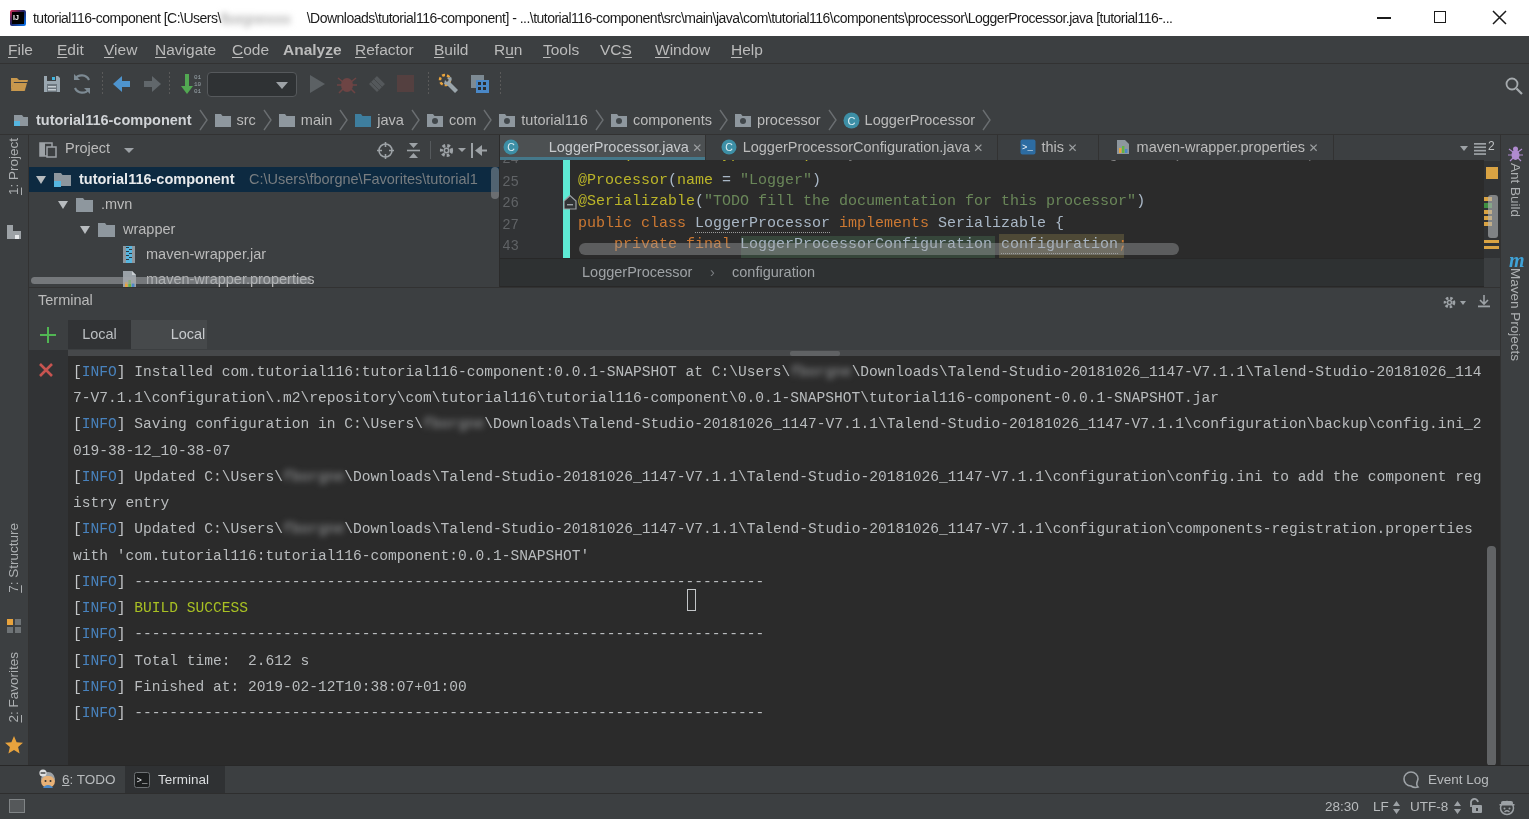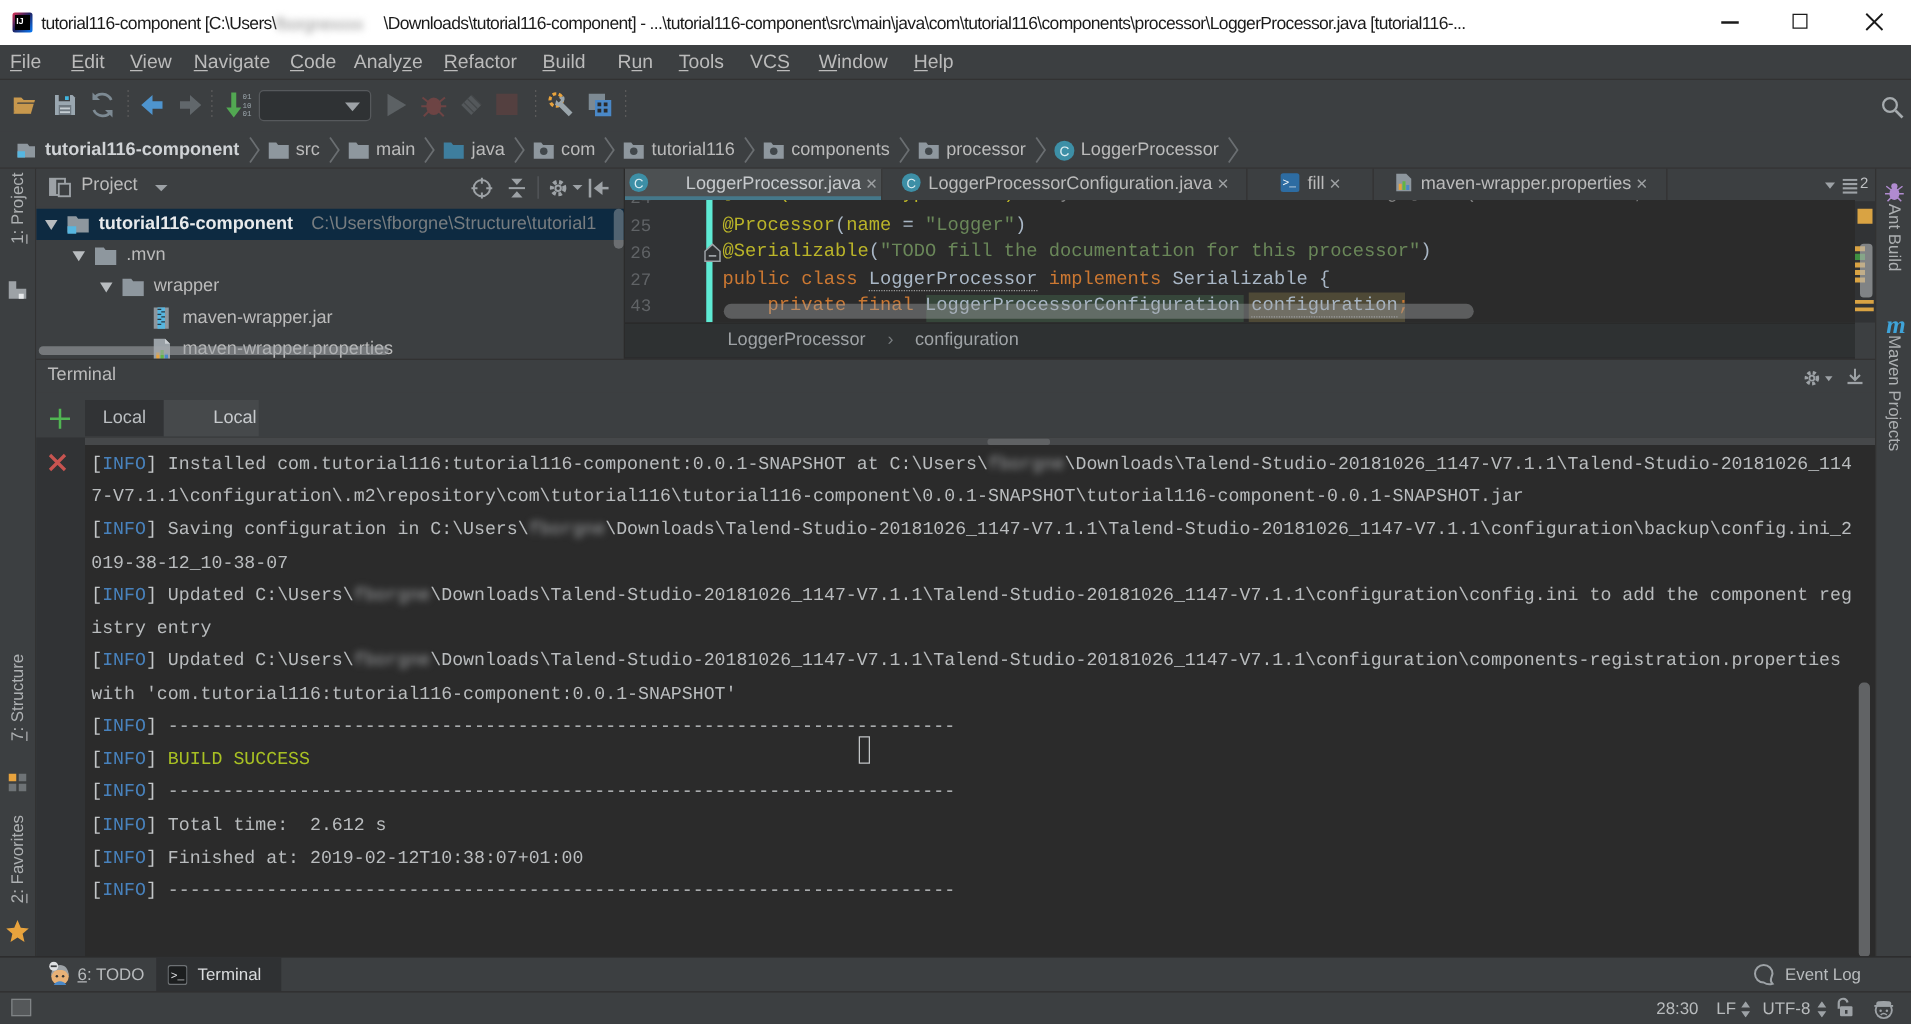--- a/index.html
+++ b/index.html
@@ -53,21 +53,21 @@
   
   #tabbar { left:500px; top:135px; width:1000px; height:26px; background:#3c3f41; color:#bbbbbb; font-size:14.5px; }
   .etab { position:absolute; top:0; height:26px; line-height:24px; white-space:nowrap; border-right:1px solid #323232; text-align:center;}
   .etab.on { background:#4c5052; box-shadow:inset 0 -4px 0 #45788a; }
   .tic { vertical-align:-3px; margin-right:2px; }
   .tclose { color:#9da0a2; font-size:12px; }
 
   
   #editor { left:500px; top:160px; width:984px; height:98px; background:#2b2b2b; overflow:hidden;
      font-family:"Liberation Mono", monospace; font-size:15px; }
-  #gutter { position:absolute; left:0; top:0; width:70px; height:98px; background:#313335; border-right:5px solid #5eead4;
+  #gutter { position:absolute; left:0; top:0; width:70px; height:98px; background:#313335; border-right:7px solid #5eead4;
      color:#606366; font-size:14px; }
   .lnum { position:absolute; right:44px; }
   .cline { position:absolute; left:78px; white-space:pre; color:#a9b7c6; }
   .kw { color:#cc7832; } .ann { color:#bbb529; } .str { color:#6a8759; } .cmt { color:#808080; }
   .squig { border-bottom:1px dotted #9b9b9b; }
 
   #ebread { left:500px; top:258px; width:984px; height:29px; background:#2e3132; color:#9fa3a6; font-size:14.5px;
     border-top:1px solid #282828; border-bottom:1px solid #282828;}
 
   
@@ -104,21 +104,21 @@
         <path stroke="#1b1b1b" stroke-width="1.5" d="M1 1l13 13M14 1L1 14"></path>
       </svg>
   </div>
 
   <div id="menubar" class="abs">
     <span class="mi" style="left:8px;"><u>F</u>ile</span>
     <span class="mi" style="left:57px;"><u>E</u>dit</span>
     <span class="mi" style="left:104px;"><u>V</u>iew</span>
     <span class="mi" style="left:155px;"><u>N</u>avigate</span>
     <span class="mi" style="left:232px;"><u>C</u>ode</span>
-    <span class="mi" style="left:283px;">Analy<u>z</u>e</span>
+    <span class="mi" style="left:283px;font-weight:bold;">Analy<u>z</u>e</span>
     <span class="mi" style="left:355px;"><u>R</u>efactor</span>
     <span class="mi" style="left:434px;"><u>B</u>uild</span>
     <span class="mi" style="left:494px;">R<u>u</u>n</span>
     <span class="mi" style="left:543px;"><u>T</u>ools</span>
     <span class="mi" style="left:600px;">VC<u>S</u></span>
     <span class="mi" style="left:655px;"><u>W</u>indow</span>
     <span class="mi" style="left:731px;"><u>H</u>elp</span>
   </div>
 
   <div id="toolbar" class="abs">
@@ -326,21 +326,21 @@
   <div id="ptree" class="abs">
     <div class="trow sel" style="top:2px;">
       <svg style="position:absolute;left:6px;top:8px;" width="12" height="10" viewBox="0 0 12 10">
           <path fill="#b8bcbf" d="M1 1h10L6 9z"></path>
         </svg>
       <svg style="position:absolute;left:24px;top:3px;" width="19" height="18" viewBox="0 0 19 18">
           <path fill="#8e979e" d="M1 3h7l1.5 2H18v11H1z"></path>
           <rect x="1" y="11" width="7" height="6" fill="#56b6e0"></rect>
         </svg>
       <b style="position:absolute;left:50px;color:#e8eaec;">tutorial116-component</b>
-      <span style="position:absolute;left:220px;color:#787d80;">C:\Users\fborgne\Structure\tutorial1</span>
+      <span style="position:absolute;left:220px;color:#787d80;">C:\Users\fborgne\Favorites\tutorial1</span>
     </div>
     <div class="trow" style="top:27px;">
       <svg style="position:absolute;left:28px;top:8px;" width="12" height="10" viewBox="0 0 12 10">
           <path fill="#b8bcbf" d="M1 1h10L6 9z"></path>
         </svg>
       <svg style="position:absolute;left:46px;top:4px;" width="19" height="16" viewBox="0 0 19 16">
           <path fill="#8e979e" d="M1 2h7l1.5 2H18v12H1z"></path>
         </svg>
       <span style="position:absolute;left:72px;">.mvn</span>
     </div>
@@ -388,21 +388,21 @@
           <circle cx="8" cy="8" r="7.5" fill="#3d8fa6"></circle>
           <text x="8" y="12" text-anchor="middle" fill="#dcedf2" font-size="10.5">C</text>
         </svg>
       <span>LoggerProcessorConfiguration.java</span><span class="tclose"> ✕</span>
     </div>
     <div class="etab" style="left:499px;width:100px;">
       <svg class="tic" width="16" height="16" viewBox="0 0 16 16">
           <rect x="0.5" y="0.5" width="15" height="15" rx="2" fill="#2d6ca2"></rect>
           <text x="2" y="11" fill="#fff" font-size="9" font-family="Liberation Mono, monospace">&gt;_</text>
         </svg>
-      <span>fill</span><span class="tclose"> ✕</span>
+      <span>this</span><span class="tclose"> ✕</span>
     </div>
     <div class="etab" style="left:600px;width:234px;">
       <svg class="tic" width="16" height="16" viewBox="0 0 16 16">
           <path fill="#8e979e" d="M2 1h8l4 4v10H2z"></path>
           <rect x="4" y="9" width="2.4" height="5" fill="#e8a33d"></rect>
           <rect x="7" y="7" width="2.4" height="7" fill="#62b543"></rect>
           <rect x="10" y="10" width="2.4" height="4" fill="#4a88c7"></rect>
         </svg>
       <span>maven-wrapper.properties</span><span class="tclose"> ✕</span>
     </div>

